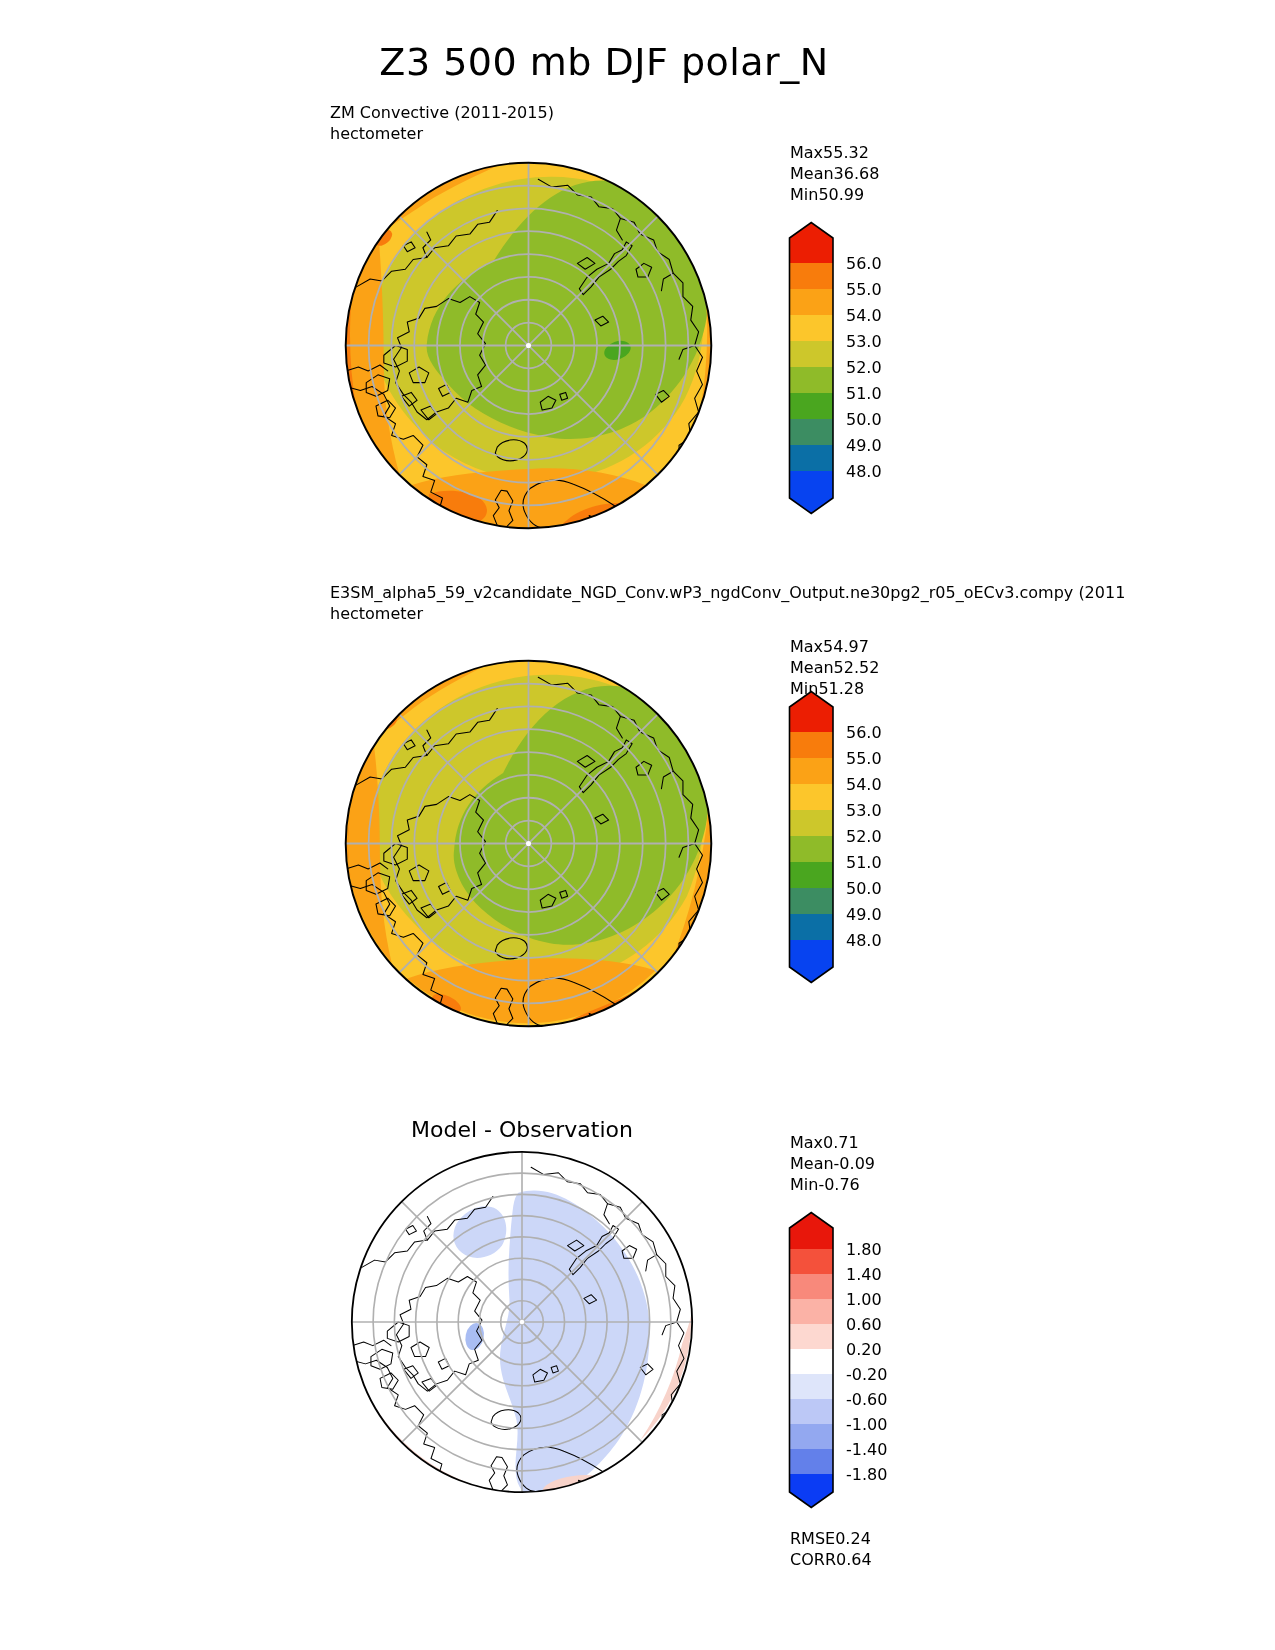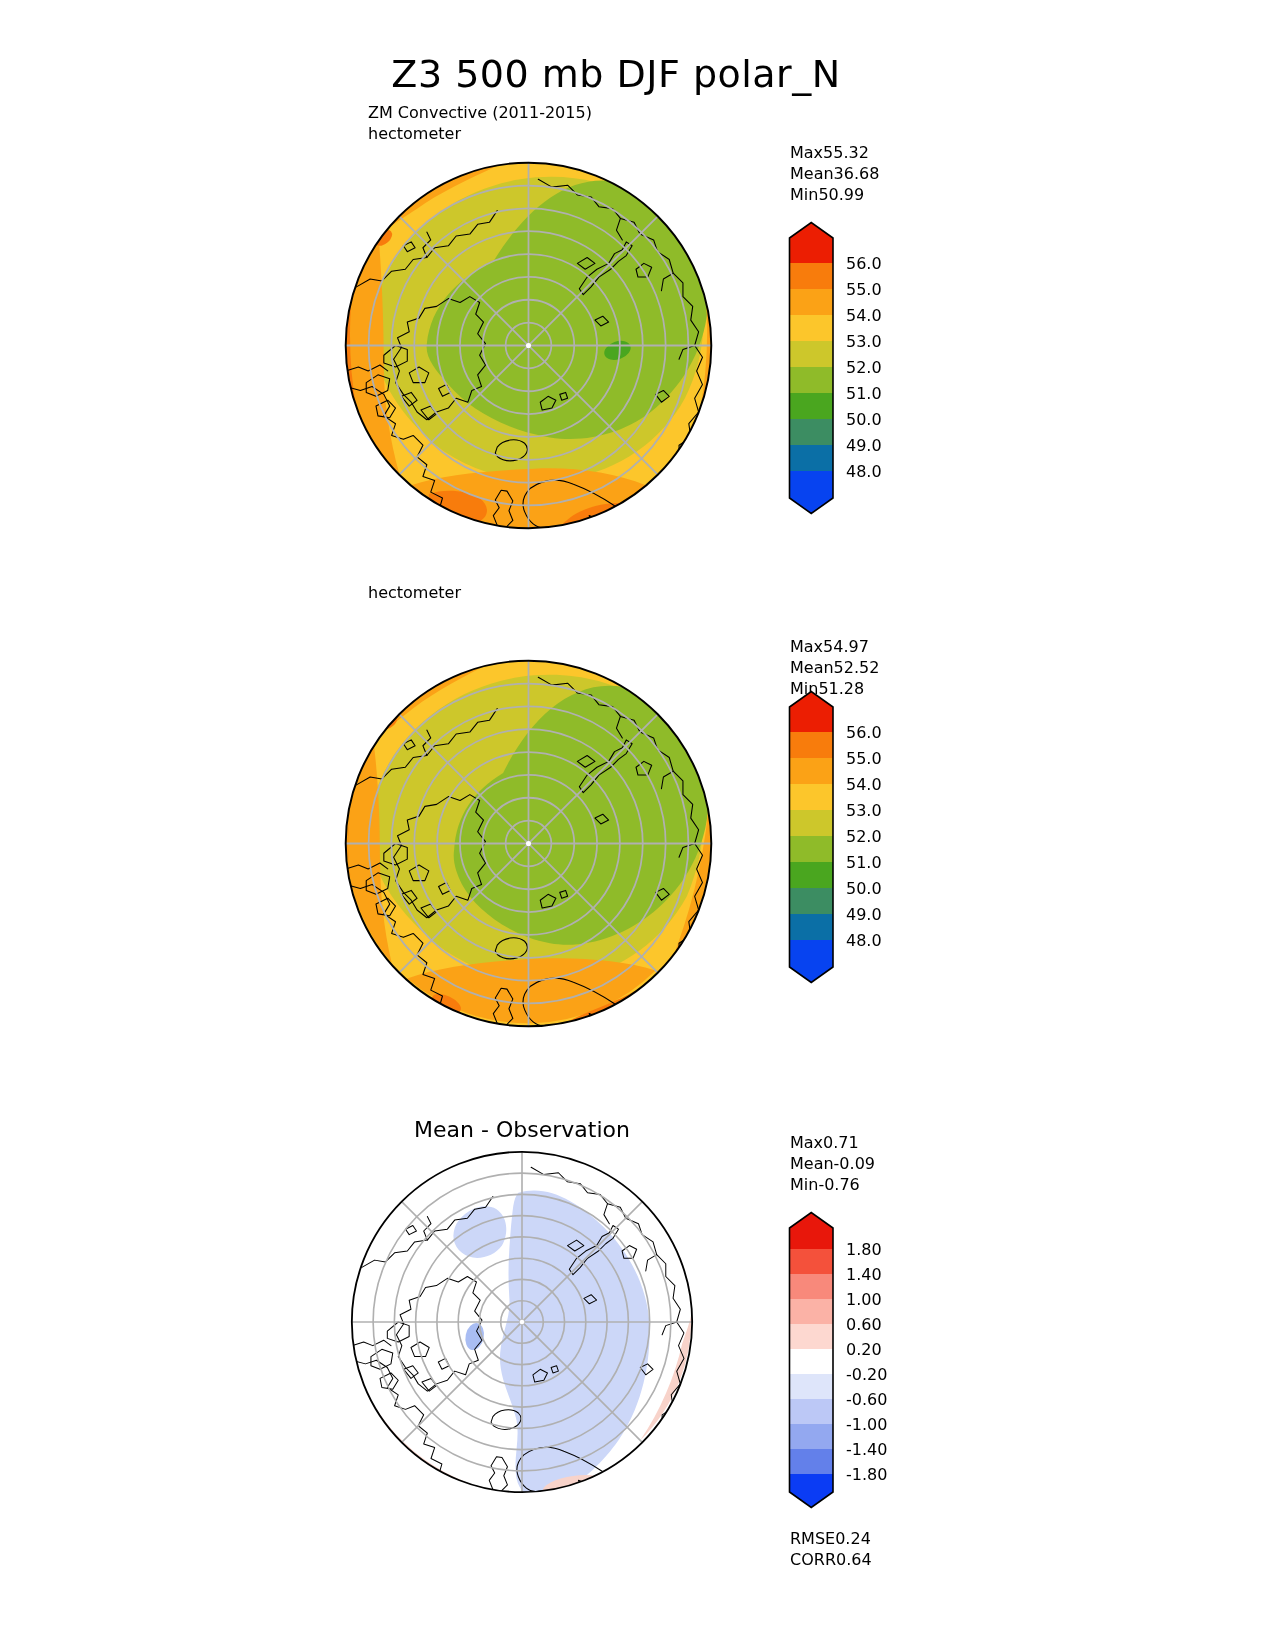--- a/index.html
+++ b/index.html
@@ -2,24 +2,24 @@
 <html><head>
 <meta charset="utf-8">
 <style>
   html,body{margin:0;padding:0;}
   body{
     width:1275px;height:1650px;position:relative;overflow:hidden;
     background:#ffffff;color:#000;
     font-family:"DejaVu Sans","Liberation Sans",sans-serif;
   }
   .main-title{
-    position:absolute;top:40px;left:0;width:1208px;margin:12px;
+    position:absolute;top:40px;left:0;width:1208px;margin:0;
     font-size:38px;font-weight:400;text-align:center;letter-spacing:0.5px;
   }
-  .panel-label{position:absolute;left:330px;font-size:16px;line-height:21px;white-space:nowrap;margin-left:38px;}
+  .panel-label{position:absolute;left:330px;font-size:16px;line-height:21px;white-space:nowrap;}
   .panel3-title{position:absolute;left:322px;width:400px;text-align:center;font-size:22px;white-space:nowrap;}
   .stats{position:absolute;width:128px;font-size:16px;line-height:21px;}
   .srow{display:flex;justify-content:flex-start;}
   .sval{text-align:right;}
   svg{position:absolute;display:block;}
   svg text{font-family:"DejaVu Sans","Liberation Sans",sans-serif;}
 </style>
 </head>
 <body>
 
@@ -133,20 +133,21 @@
       <text x="58" y="99.5" font-size="16" fill="#000">54.0</text>
       <text x="58" y="125.5" font-size="16" fill="#000">53.0</text>
       <text x="58" y="151.5" font-size="16" fill="#000">52.0</text>
       <text x="58" y="177.5" font-size="16" fill="#000">51.0</text>
       <text x="58" y="203.5" font-size="16" fill="#000">50.0</text>
       <text x="58" y="229.5" font-size="16" fill="#000">49.0</text>
       <text x="58" y="255.5" font-size="16" fill="#000">48.0</text>
     </svg>
 
   <div class="panel-label" style="top:582px">
+    <div>E3SM_alpha5_59_v2candidate_NGD_Conv.wP3_ngdConv_Output.ne30pg2_r05_oECv3.compy (2011</div>
     <div>hectometer</div>
   </div>
 
   <div class="stats" style="left:790px;top:636px">
     <div class="srow">
       <span class="slabel">Max</span>
       <span class="sval">54.97</span>
     </div>
     <div class="srow">
       <span class="slabel">Mean</span>
@@ -194,21 +195,21 @@
       <text x="58" y="73.5" font-size="16" fill="#000">55.0</text>
       <text x="58" y="99.5" font-size="16" fill="#000">54.0</text>
       <text x="58" y="125.5" font-size="16" fill="#000">53.0</text>
       <text x="58" y="151.5" font-size="16" fill="#000">52.0</text>
       <text x="58" y="177.5" font-size="16" fill="#000">51.0</text>
       <text x="58" y="203.5" font-size="16" fill="#000">50.0</text>
       <text x="58" y="229.5" font-size="16" fill="#000">49.0</text>
       <text x="58" y="255.5" font-size="16" fill="#000">48.0</text>
     </svg>
 
-  <div class="panel3-title" style="top:1117px">Mean - Observation</div>
+  <div class="panel3-title" style="top:1117px">Model - Observation</div>
 
   <div class="stats" style="left:790px;top:1132px">
     <div class="srow">
       <span class="slabel">Max</span>
       <span class="sval">0.71</span>
     </div>
     <div class="srow">
       <span class="slabel">Mean</span>
       <span class="sval">-0.09</span>
     </div>

